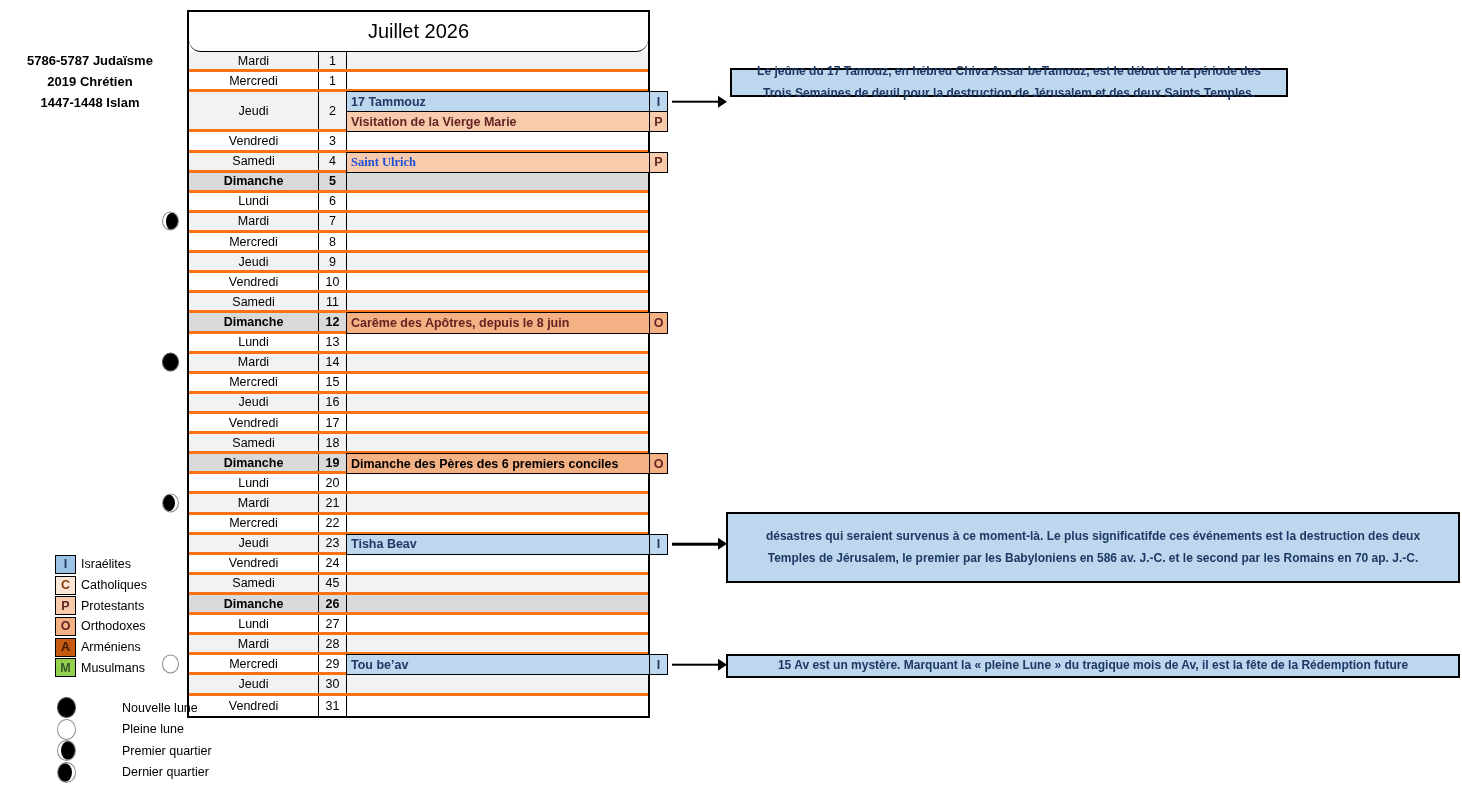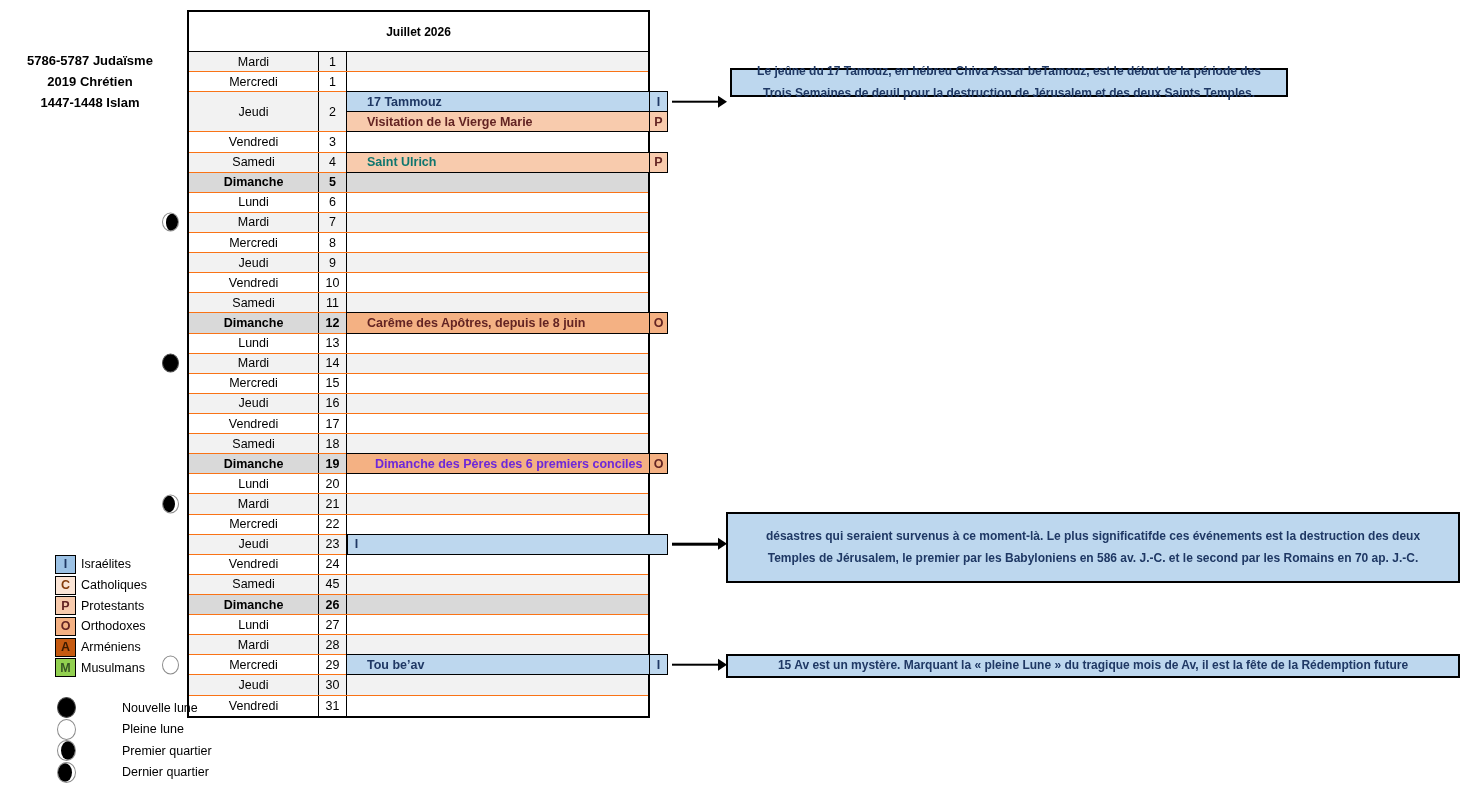--- a/index.html
+++ b/index.html
@@ -3,34 +3,34 @@
 <meta charset="utf-8">
 <style>
   html,body{margin:0;padding:0;}
   body{width:1462px;height:787px;background:#fff;font-family:"Liberation Sans",sans-serif;position:relative;overflow:hidden;color:#000;}
 
   
   #era{position:absolute;left:6px;top:50px;width:168px;text-align:center;font-weight:bold;font-size:13px;line-height:21px;}
 
   
   #cal{position:absolute;left:187px;top:10px;width:463px;border:2px solid #000;box-sizing:border-box;background:#fff;}
-  #cal-title{height:39px;border-bottom:1px solid #000;display:flex;align-items:center;justify-content:center;font-weight:bold;font-size:12px;background:#fff;}
-  .dayrow{display:flex;position:relative;border-bottom:1px solid #f97316;box-sizing:border-box;}
+  #cal-title{height:39px;border-bottom:1px solid #000;display:flex;align-items:center;justify-content:center;font-weight:normal;font-size:20px;background:#fff;border-radius:12px;}
+  .dayrow{display:flex;position:relative;border-bottom:3px solid #f97316;box-sizing:border-box;}
   .dayrow:last-child{border-bottom:none;}
   .cell-day{width:129px;border-right:1px solid #000;box-sizing:content-box;display:flex;align-items:center;justify-content:center;font-size:12.5px;}
   .cell-num{width:27px;border-right:1px solid #000;display:flex;align-items:center;justify-content:center;font-size:12.5px;}
   .evarea{flex:1;position:relative;}
   .shade-odd{background:#F2F2F2;}
   .shade-even{background:#FFFFFF;}
   .shade-sun{background:#D9D9D9;}
   .sun .cell-day,.sun .cell-num{font-weight:bold;}
 
   
   .evbar{position:absolute;left:-1px;width:calc(100% + 21px);box-sizing:border-box;border:1px solid #000;display:flex;align-items:stretch;z-index:3;}
-  .evtext{flex:1;display:flex;align-items:center;padding-left:20px;font-weight:bold;font-size:12.5px;white-space:nowrap;overflow:hidden;}
+  .evtext{flex:1;display:flex;align-items:center;padding-left:4px;font-weight:bold;font-size:12.5px;white-space:nowrap;overflow:hidden;}
   .evletter{width:17px;border-left:1px solid #000;display:flex;align-items:center;justify-content:center;font-weight:bold;font-size:12.5px;}
 
   
   .arrow{position:absolute;left:calc(100% + 5px);top:50%;width:46px;height:2.6px;background:#000;transform:translateY(-50%);}
   .arrow::after{content:"";position:absolute;right:-9px;top:50%;transform:translateY(-50%);width:0;height:0;border-left:9px solid #000;border-top:6px solid transparent;border-bottom:6px solid transparent;}
 
   
   .moonshape{display:block;}
   .m-outer{width:100%;height:100%;border-radius:50%;box-sizing:border-box;position:relative;overflow:hidden;background:#fff;}
   .moon-new .m-outer{background:#000;border:1px solid #4d4d4d;}
@@ -100,21 +100,21 @@
       <div class="dayrow shade-even" style="height: 20.12px;">
         <div class="cell-day">Vendredi</div>
         <div class="cell-num">3</div>
         <div class="evarea"></div>
       </div>
       <div class="dayrow shade-odd" style="height: 20.12px;">
         <div class="cell-day">Samedi</div>
         <div class="cell-num">4</div>
         <div class="evarea">
           <div class="evbar" style="background: rgb(248, 203, 173); top: -1px; height: 21.12px;">
-            <div class="evtext" style="color: #0f766e;">Saint Ulrich</div>
+            <div class="evtext" style="color: #1d4ed8; font-family: Liberation Serif, serif;">Saint Ulrich</div>
             <div class="evletter" style="color: rgb(99, 36, 35);">P</div>
           </div>
         </div>
       </div>
       <div class="dayrow shade-sun sun" style="height: 20.12px;">
         <div class="cell-day">Dimanche</div>
         <div class="cell-num">5</div>
         <div class="evarea"></div>
       </div>
       <div class="dayrow shade-even" style="height: 20.12px;">
@@ -193,21 +193,21 @@
       <div class="dayrow shade-odd" style="height: 20.12px;">
         <div class="cell-day">Samedi</div>
         <div class="cell-num">18</div>
         <div class="evarea"></div>
       </div>
       <div class="dayrow shade-sun sun" style="height: 20.12px;">
         <div class="cell-day">Dimanche</div>
         <div class="cell-num">19</div>
         <div class="evarea">
           <div class="evbar" style="background: rgb(244, 177, 131); top: -1px; height: 21.12px;">
-            <div class="evtext" style="color: #6d28d9; margin-left: 8px;">Dimanche des Pères des 6 premiers conciles</div>
+            <div class="evtext" style="color: #000000;">Dimanche des Pères des 6 premiers conciles</div>
             <div class="evletter" style="color: rgb(99, 36, 35);">O</div>
           </div>
         </div>
       </div>
       <div class="dayrow shade-even" style="height: 20.12px;">
         <div class="cell-day">Lundi</div>
         <div class="cell-num">20</div>
         <div class="evarea"></div>
       </div>
       <div class="dayrow shade-odd" style="height: 20.12px;">
@@ -223,20 +223,21 @@
       <div class="dayrow shade-even" style="height: 20.12px;">
         <div class="cell-day">Mercredi</div>
         <div class="cell-num">22</div>
         <div class="evarea"></div>
       </div>
       <div class="dayrow shade-odd" style="height: 20.12px;">
         <div class="cell-day">Jeudi</div>
         <div class="cell-num">23</div>
         <div class="evarea">
           <div class="evbar" style="background: rgb(189, 215, 238); top: -1px; height: 21.12px;">
+            <div class="evtext" style="color: rgb(31, 56, 100);">Tisha Beav</div>
             <div class="evletter" style="color: rgb(31, 56, 100);">I</div>
             <div class="arrow"></div>
           </div>
         </div>
       </div>
       <div class="dayrow shade-even" style="height: 20.12px;">
         <div class="cell-day">Vendredi</div>
         <div class="cell-num">24</div>
         <div class="evarea"></div>
       </div>

